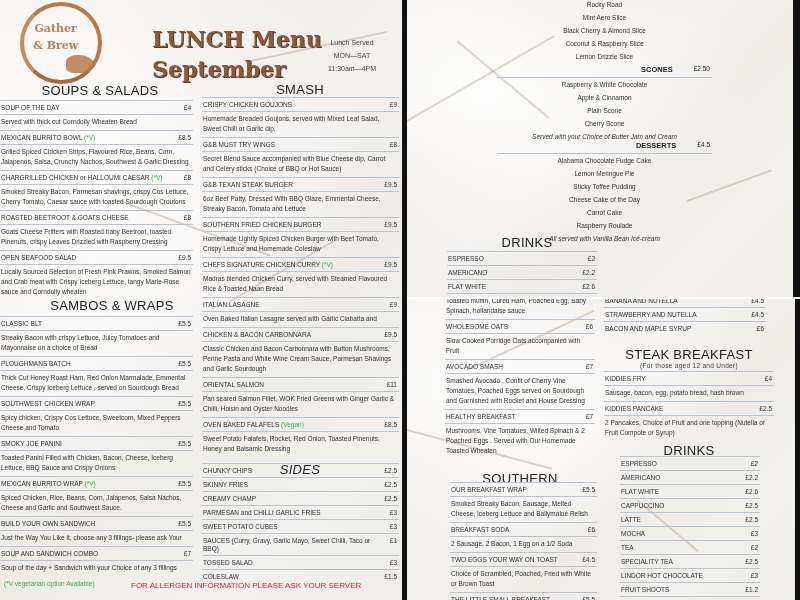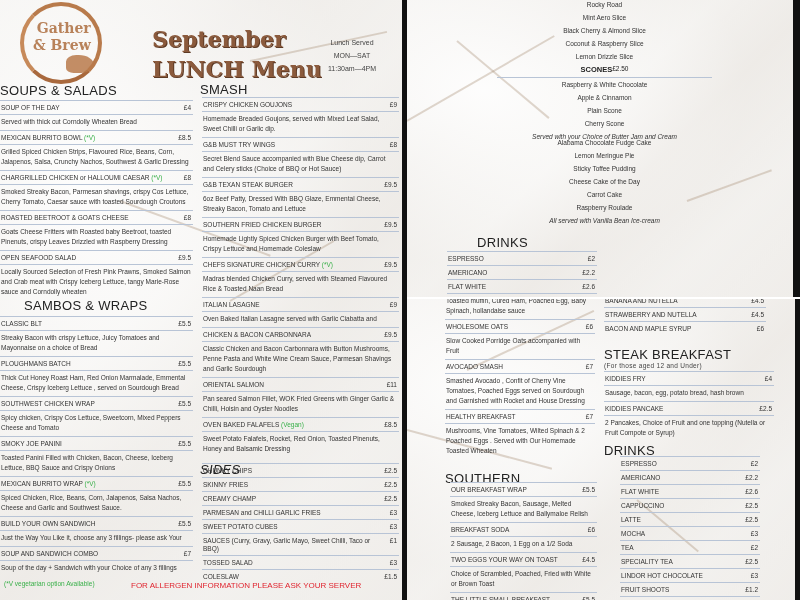--- a/index.html
+++ b/index.html
@@ -13,59 +13,59 @@
   }
   .vein { position: absolute; height: 2px; background: rgba(165,140,115,0.35); transform-origin: left center; }
   #panel-left { left: 0; top: 0; width: 402px; height: 600px; }
   #panel-tr { left: 407px; top: 0; width: 386px; height: 297px; }
   #panel-br { left: 407px; top: 299px; width: 388px; height: 301px; }
   .divider-white { position: absolute; left: 407px; top: 297px; width: 393px; height: 2px; background: #fff; }
 
   .logo { position: absolute; left: 20px; top: 2px; width: 82px; height: 82px; border-radius: 50%;
     border: 4px solid #b87a4b; border-left-color: #c78a5a; border-bottom-color: #a9693d; }
   .logo-text { position: absolute; left: 33px; top: 20px; font-family: "DejaVu Serif", serif; font-weight: bold;
-    color: #b8825a; font-size: 14px; line-height: 17px; text-align: right; }
+    color: #b8825a; font-size: 11px; line-height: 17px; text-align: center; }
   .logo-splash { position: absolute; left: 66px; top: 55px; width: 28px; height: 18px; background: #b87a4b;
     border-radius: 40% 60% 50% 30%; opacity: .85; }
   .title { position: absolute; left: 152px; top: 24px; font-family: "DejaVu Serif", serif; font-weight: bold;
     color: #8b5a3c; font-size: 22px; line-height: 30px; text-shadow: 1px 1px 0 #5d3a25; }
   .hours { position: absolute; left: 322px; top: 36px; font-size: 7px; color: #444; text-align: center; line-height: 13px; width: 60px; }
 
-  .sec-title { position: absolute; font-size: 13px; color: #222; letter-spacing: .3px; }
+  .sec-title { position: absolute; font-size: 13px; color: #222; text-align: center; letter-spacing: .3px; }
   .menu-list { position: absolute; }
   .row { border-top: 1px solid #b8c4d6; display: flex; justify-content: space-between; font-size: 6.5px; line-height: 8px; padding: 3px 2px 2px 1px; color: #333; }
   .row .price { padding-left: 4px; white-space: nowrap; }
   .desc { border-top: 1px solid #b8c4d6; font-size: 6.5px; line-height: 10px; padding: 2px 1px 3px 1px; color: #333; }
   .veg { color: #3ab04a; }
   .note-veg { position: absolute; left: 4px; top: 580px; font-size: 6.5px; color: #3ab04a; }
   .allergen { position: absolute; left: 131px; top: 581px; font-size: 8px; font-weight: normal; color: #e0242f; }
 
   .center-list .citem { text-align: center; font-size: 6.5px; line-height: 13px; color: #333; }
   .center-list .italic { font-style: italic; }
-  .cat-row { display: flex; justify-content: center; font-weight: bold; font-size: 7.5px; color: #222; border-bottom: 1px solid #b8c4d6; padding: 3px 2px; margin-top: 2px; }
+  .cat-row { display: flex; justify-content: flex-end; font-weight: bold; font-size: 7.5px; color: #222; border-bottom: 1px solid #b8c4d6; padding: 3px 2px; margin-top: 2px; gap: 21px; }
   .cat-row .price { font-weight: normal; font-size: 6.5px; }
 </style>
 </head>
 <body>
 
 <div id="panel-left" class="marble">
   <div class="vein" style="left:230px;top:300px;width:120px;transform:rotate(-30deg)"></div>
   <div class="vein" style="left:120px;top:200px;width:160px;transform:rotate(20deg)"></div>
   <div class="vein" style="left:250px;top:60px;width:140px;transform:rotate(-12deg)"></div>
 
   <div class="logo"></div>
   <div class="logo-text">
     <div>Gather</div>
     <div>&amp; Brew</div>
   </div>
   <div class="logo-splash"></div>
 
   <div class="title">
+    <div>LUNCH Menu</div>
     <div>September</div>
-    <div>LUNCH Menu</div>
   </div>
   <div class="hours">
     <div>Lunch Served</div>
     <div>MON—SAT</div>
     <div>11:30am—4PM</div>
   </div>
 
   <div class="sec-title" style="left:0;top:83px;width:200px;">SOUPS &amp; SALADS</div>
   <div class="menu-list" id="list-soups" style="left:0;top:100px;width:193px;">
       <div class="row">
@@ -246,20 +246,24 @@
         <div class="citem">Apple &amp; Cinnamon</div>
         <div class="citem">Plain Scone</div>
         <div class="citem">Cherry Scone</div>
       </div>
     <div class="center-list">
         <div class="citem italic">Served with your Choice of Butter Jam and Cream</div>
       </div>
   </div>
 
   <div style="position:absolute;left:90px;top:136px;width:215px;">
+    <div class="cat-row">
+      <span>DESSERTS</span>
+      <span class="price">£4.5</span>
+    </div>
     <div class="center-list" id="list-desserts">
         <div class="citem">Alabama Chocolate Fudge Cake</div>
         <div class="citem">Lemon Meringue Pie</div>
         <div class="citem">Sticky Toffee Pudding</div>
         <div class="citem">Cheese Cake of the Day</div>
         <div class="citem">Carrot Cake</div>
         <div class="citem">Raspberry Roulade</div>
       </div>
     <div class="center-list">
         <div class="citem italic">All served with Vanilla Bean Ice-cream</div>

